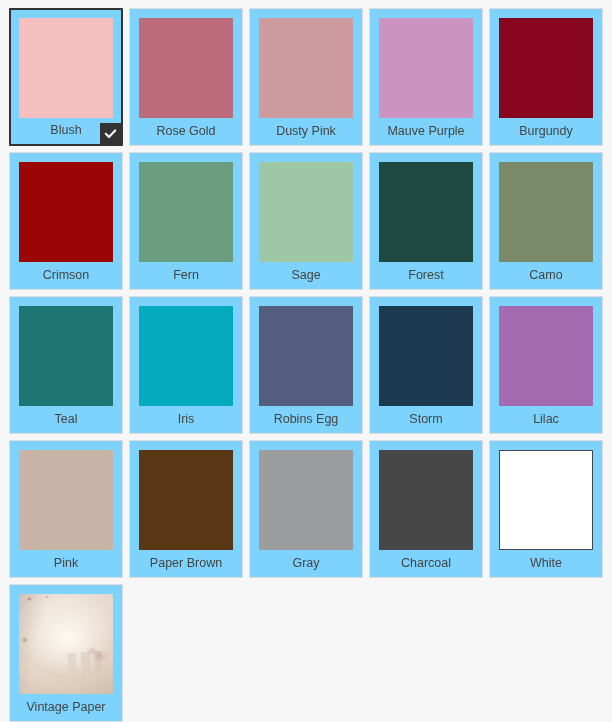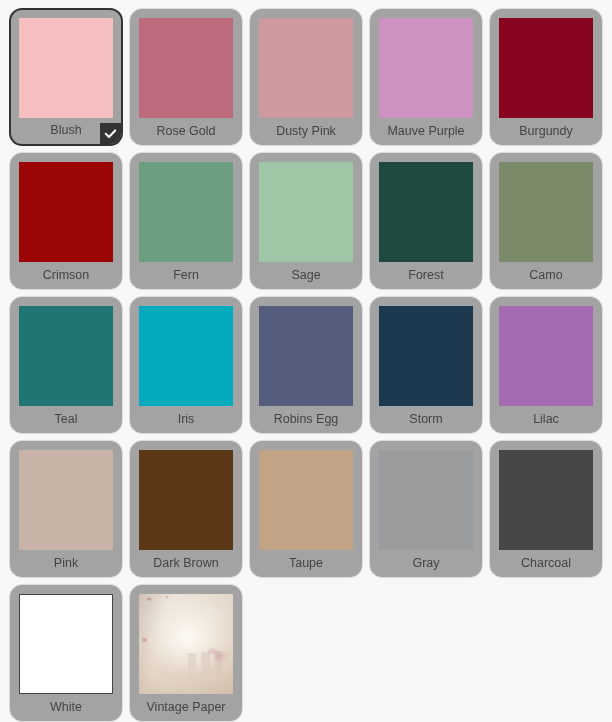--- a/index.html
+++ b/index.html
@@ -18,23 +18,23 @@
 
   #swatch-grid {
     display: grid;
     grid-template-columns: repeat(5, 1fr);
     gap: 6px 6px;
     padding: 8px 9px;
   }
 
   .swatch-card {
     position: relative;
-    background: #a3a3a3;
+    background: #7dd3fc;
     border: 1px solid #dddddd;
-    border-radius: 13px;
+    border-radius: 1px;
     padding: 9px 9px 0 9px;
     height: 138px;
     display: flex;
     flex-direction: column;
     cursor: pointer;
     overflow: hidden;
   }
 
   .swatch-card.is-selected {
     border: 2px solid #333333;
@@ -181,25 +181,21 @@
     <div class="swatch-card">
       <div class="swatch-chip" style="background-color: rgb(165, 107, 176);"></div>
       <div class="swatch-label">Lilac</div>
     </div>
     <div class="swatch-card">
       <div class="swatch-chip" style="background-color: rgb(200, 180, 167);"></div>
       <div class="swatch-label">Pink</div>
     </div>
     <div class="swatch-card">
       <div class="swatch-chip" style="background-color: rgb(92, 55, 22);"></div>
-      <div class="swatch-label">Dark Brown</div>
-    </div>
-    <div class="swatch-card">
-      <div class="swatch-chip" style="background-color: rgb(194, 163, 134);"></div>
-      <div class="swatch-label">Taupe</div>
+      <div class="swatch-label">Paper Brown</div>
     </div>
     <div class="swatch-card">
       <div class="swatch-chip" style="background-color: rgb(155, 156, 158);"></div>
       <div class="swatch-label">Gray</div>
     </div>
     <div class="swatch-card">
       <div class="swatch-chip" style="background-color: rgb(71, 71, 71);"></div>
       <div class="swatch-label">Charcoal</div>
     </div>
     <div class="swatch-card">

